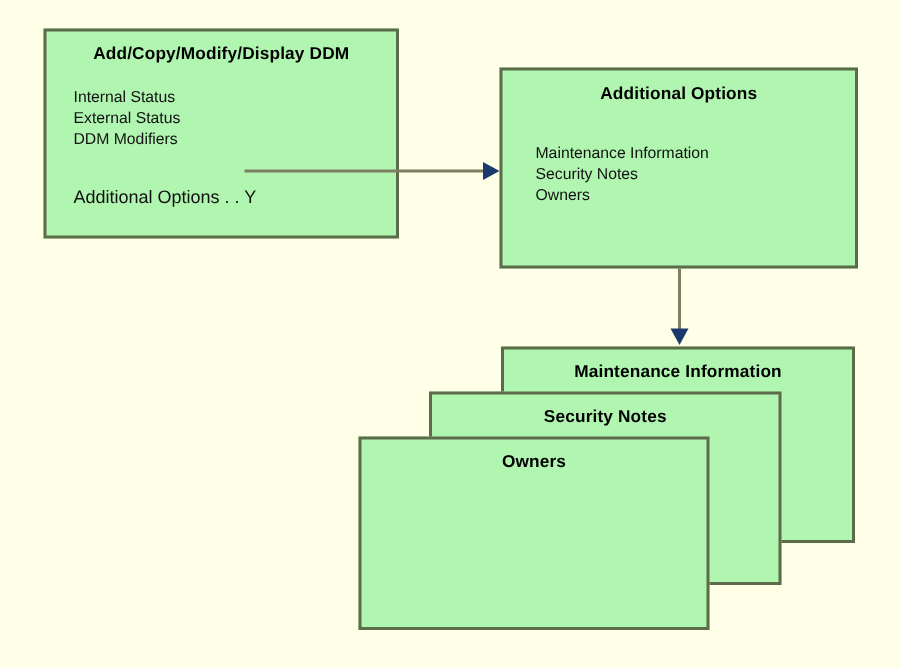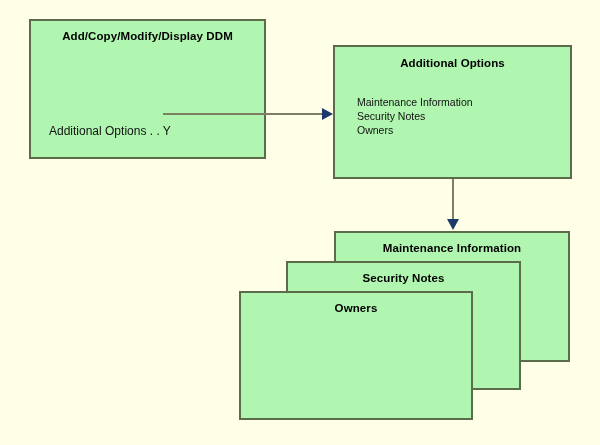--- a/index.html
+++ b/index.html
@@ -131,20 +131,23 @@
     z-index: 6;
   }
 </style>
 </head>
 <body>
 
 <div id="canvas">
 
   <div class="box" id="box-main">
     <div class="box-title">Add/Copy/Modify/Display DDM</div>
+    <div class="box-lines">Internal Status
+External Status
+DDM Modifiers</div>
     <div class="box-option">Additional Options . . Y</div>
   </div>
 
   <div class="conn-h-line"></div>
   <div class="conn-h-head"></div>
 
   <div class="box" id="box-additional">
     <div class="box-title">Additional Options</div>
     <div class="box-lines">Maintenance Information
 Security Notes

